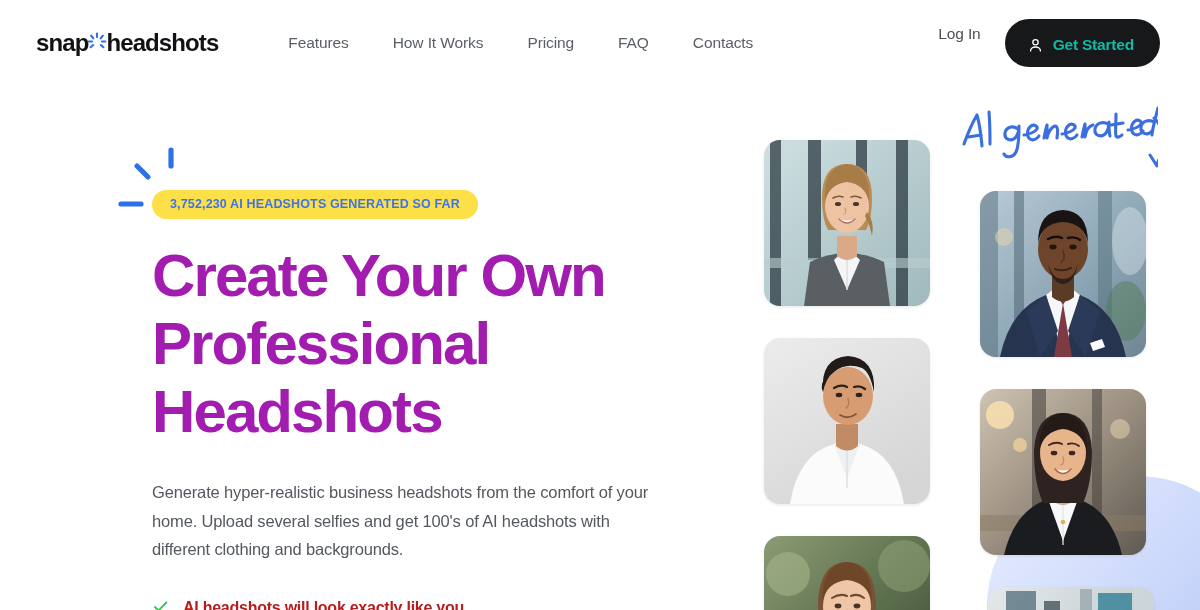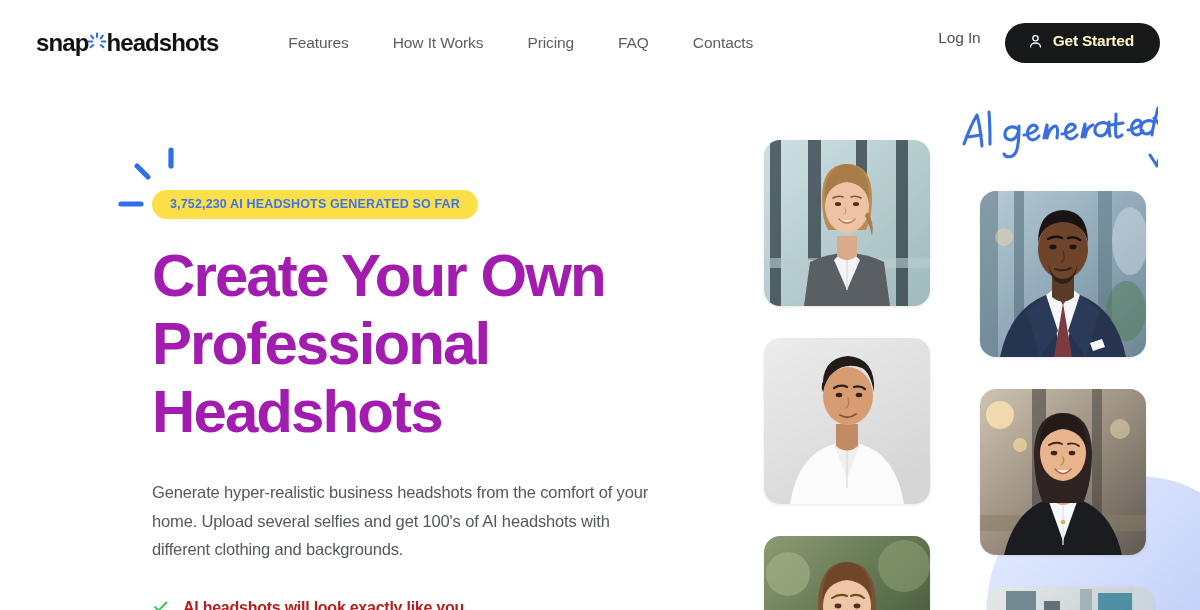--- a/index.html
+++ b/index.html
@@ -83,24 +83,24 @@
     color: #4d5157;
     text-decoration: none;
     letter-spacing: -0.1px;
     padding: 6px 4px;
   }
   .cta-btn {
     display: inline-flex;
     align-items: center;
     gap: 9px;
     background: #17181a;
-    color: #fef9c3;
+    color: #14b8a6;
     border: none;
     border-radius: 40px;
-    padding: 9px 26px 13px 22px;
+    padding: 17px 26px 13px 22px;
     font-size: 15.5px;
     font-weight: bold;
     letter-spacing: -0.2px;
     font-family: "Liberation Sans", sans-serif;
     cursor: pointer;
   }
   .cta-btn svg { display: block; }
 
   
   .hero {

